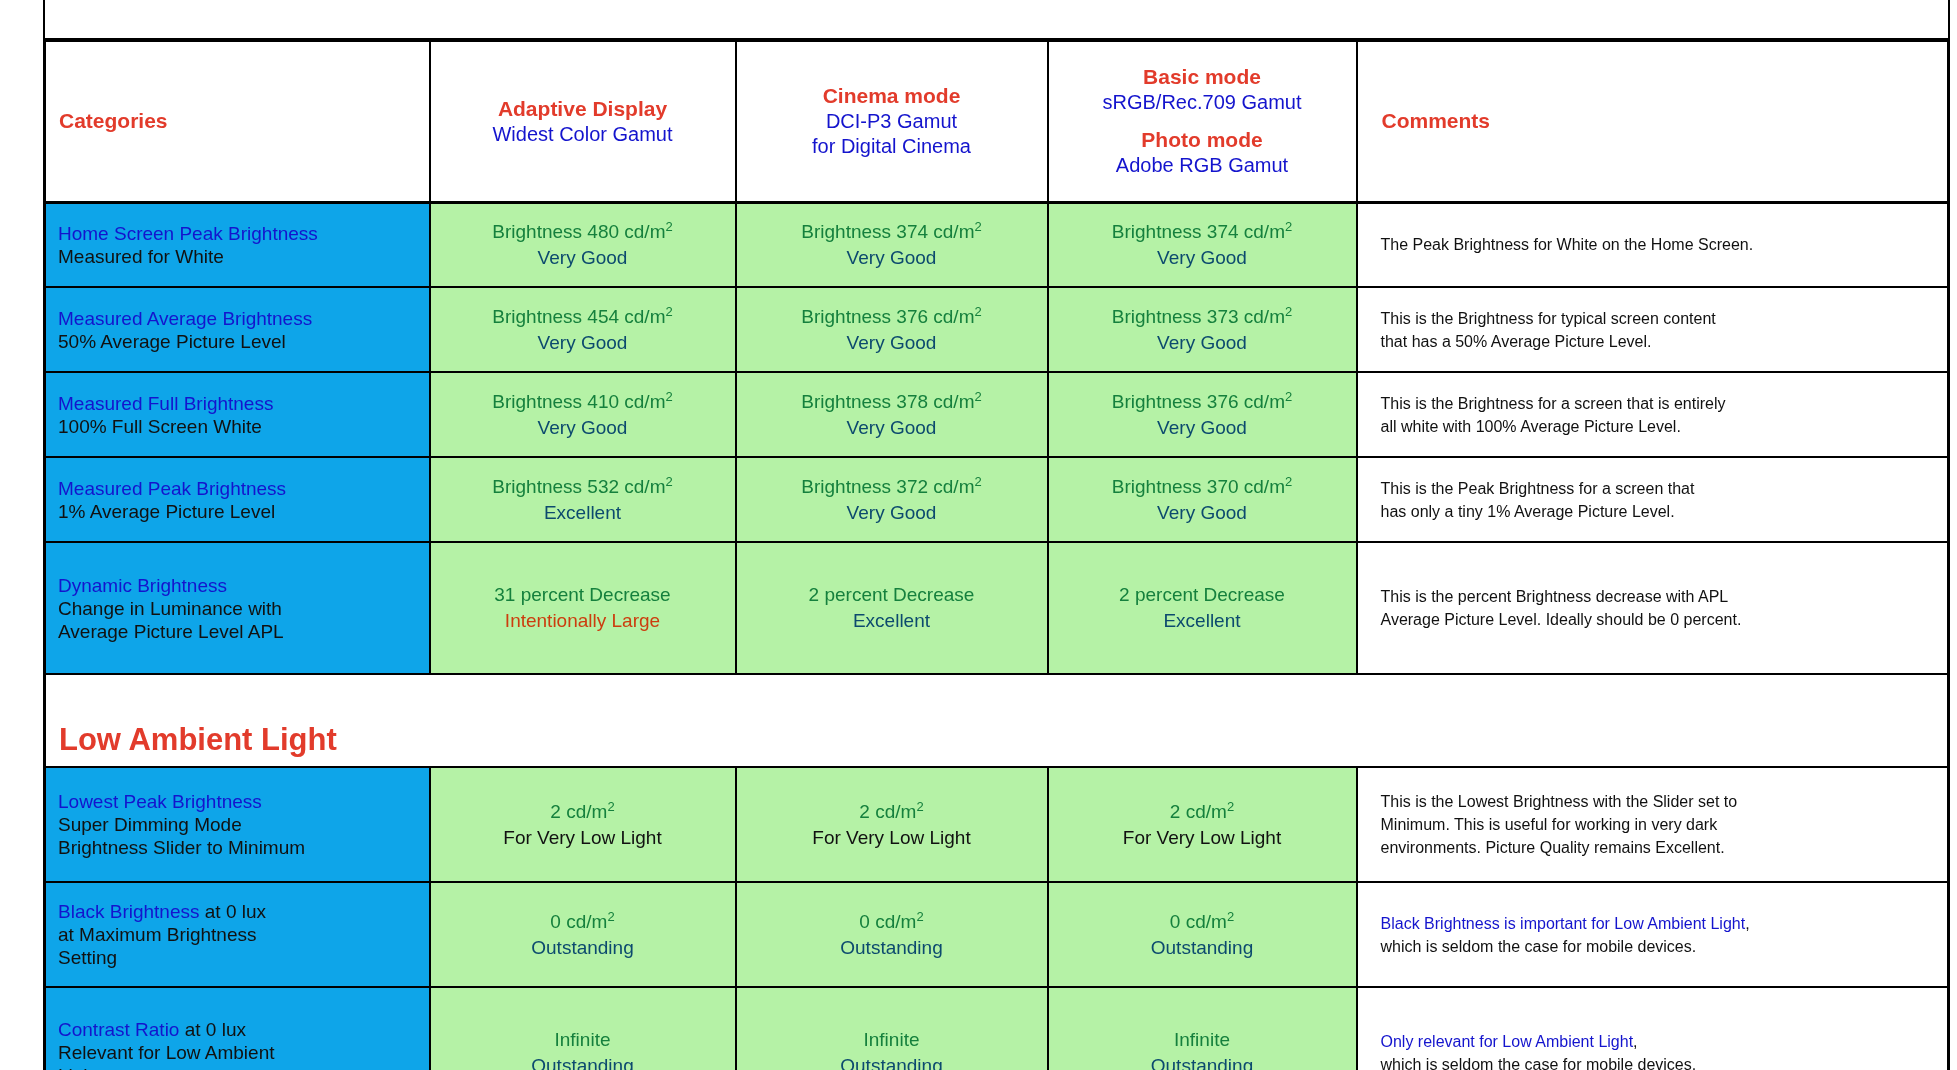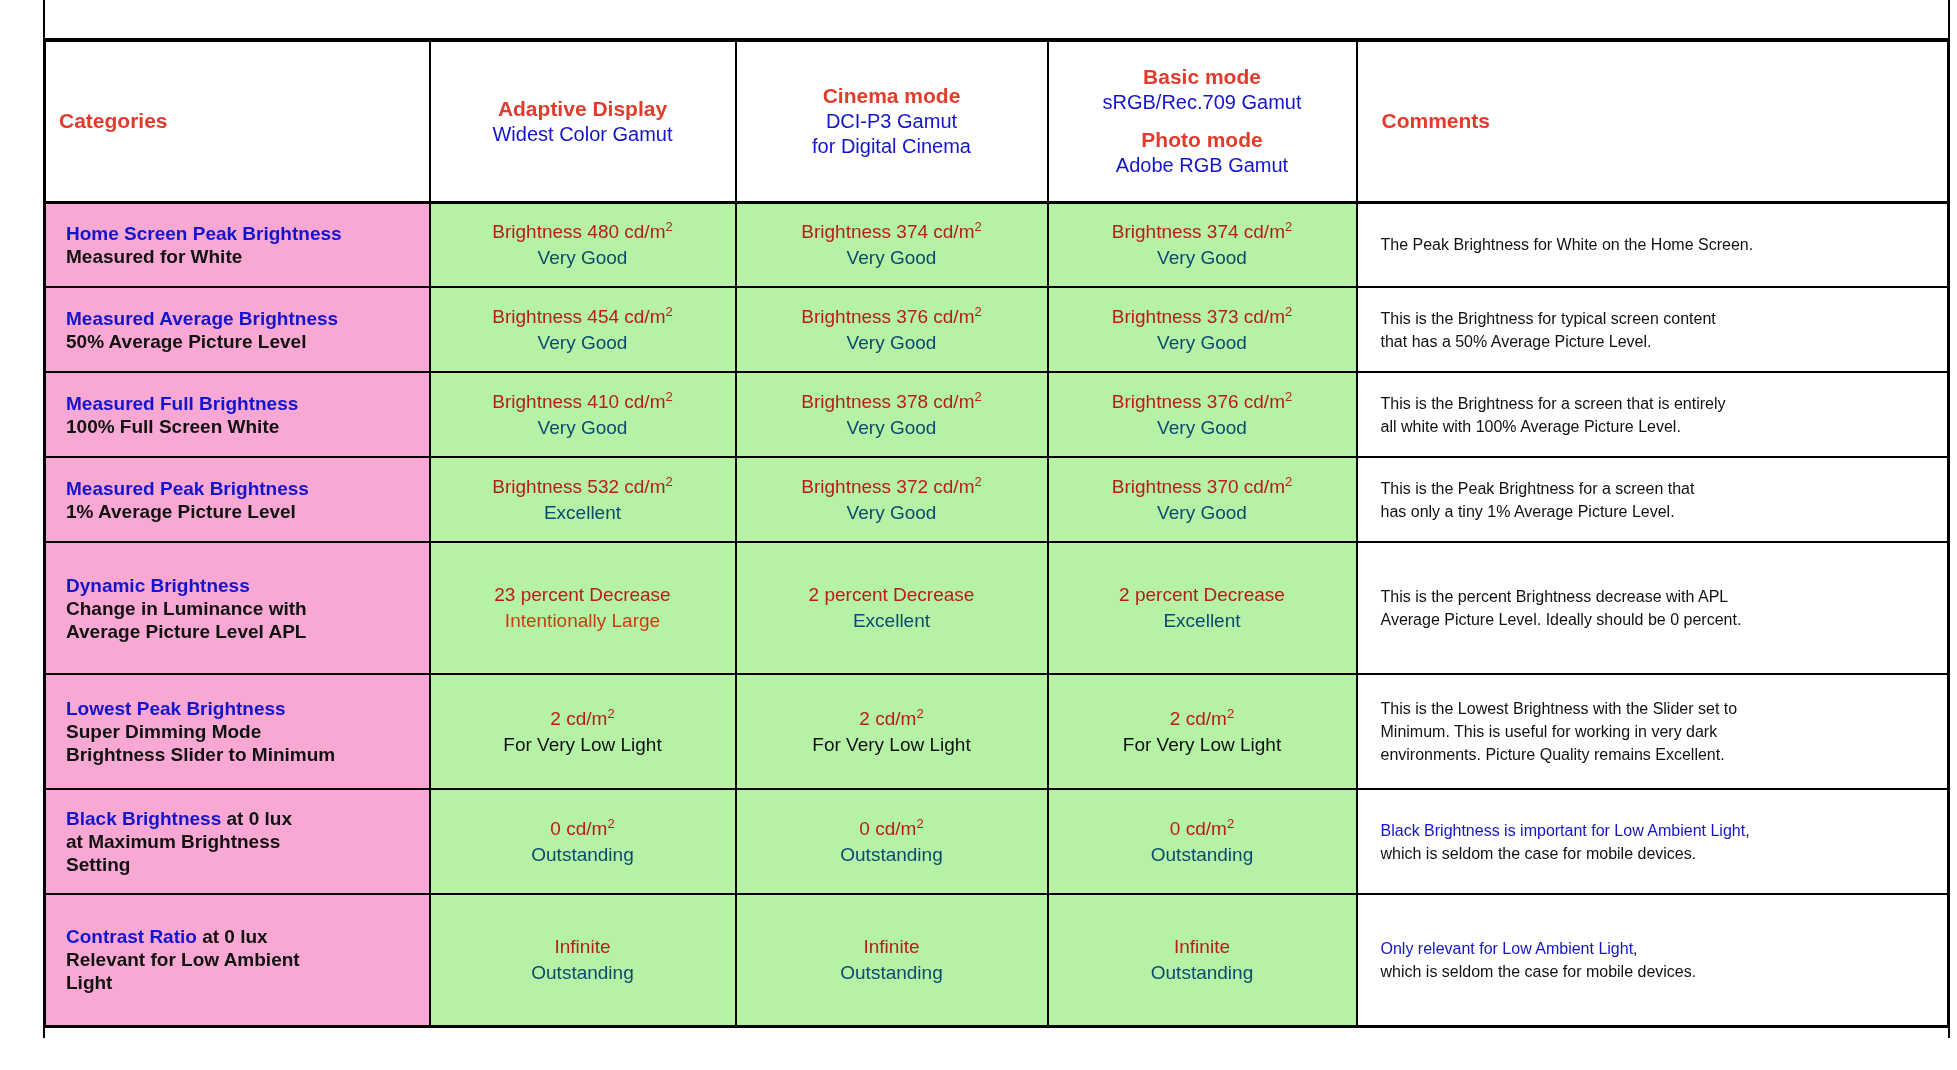--- a/index.html
+++ b/index.html
@@ -53,39 +53,39 @@
     font-weight: bold;
     color: #e23b2b;
   }
   .hdr-com { padding-left: 24px; }
   .mode-h { text-align: center; padding: 6px 4px; }
   .mode-title { font-size: 21px; font-weight: bold; color: #e23b2b; line-height: 26px; }
   .mode-title.gap { margin-top: 12px; }
   .mode-sub { font-size: 20px; font-weight: normal; color: #1414cd; line-height: 25px; white-space: pre-line; }
 
   td.cat {
-    background: #f9a8d4;
+    background: #0ea5e9;
     text-align: left;
-    padding: 6px 8px 6px 20px;
+    padding: 6px 8px 6px 12px;
     font-size: 19px;
-    font-weight: bold;
+    font-weight: normal;
     line-height: 23px;
   }
   .cat-link { color: #1414cd; }
   .cat-suffix { color: #111; }
   .cat-detail { color: #111; white-space: pre-line; }
 
   td.val {
     background: #b5f2a6;
     text-align: center;
     padding: 4px 4px;
     font-size: 19px;
     line-height: 26px;
   }
-  .val-main { color: #b91c1c; }
+  .val-main { color: #15803d; }
   .val-main sup { font-size: 13px; line-height: 0; }
   .rating[data-color="blue"]  { color: #0c4a6e; }
   .rating[data-color="red"]   { color: #cc3d0e; }
   .rating[data-color="black"] { color: #111; }
 
   td.com {
     background: #fff;
     text-align: left;
     padding: 6px 10px 6px 23px;
     font-size: 16px;
@@ -238,37 +238,42 @@
         </td>
       </tr>
 
       <tr class="r102">
         <td class="cat">
           <span class="cat-link">Dynamic Brightness</span><span class="cat-suffix"></span>
           <div class="cat-detail">Change in Luminance with
 Average Picture Level APL</div>
         </td>
         <td class="val">
-          <div class="val-main"><span>23 percent Decrease</span><sup></sup></div>
+          <div class="val-main"><span>31 percent Decrease</span><sup></sup></div>
           <div class="rating" data-color="red">Intentionally Large</div>
         </td>
         <td class="val">
           <div class="val-main"><span>2 percent Decrease</span><sup></sup></div>
           <div class="rating" data-color="blue">Excellent</div>
         </td>
         <td class="val">
           <div class="val-main"><span>2 percent Decrease</span><sup></sup></div>
           <div class="rating" data-color="blue">Excellent</div>
         </td>
         <td class="com">
           <div class="com-wrap"><span class="com-hl"></span><span class="com-text">This is the percent Brightness decrease with APL
 Average Picture Level. Ideally should be 0 percent.</span></div>
         </td>
       </tr>
 
+      <tr class="section-row">
+        <td class="section-cell" colspan="5">
+          <div class="section-title">Low Ambient Light</div>
+        </td>
+      </tr>
 
       <tr class="r115">
         <td class="cat">
           <span class="cat-link">Lowest Peak Brightness</span><span class="cat-suffix"></span>
           <div class="cat-detail">Super Dimming Mode
 Brightness Slider to Minimum</div>
         </td>
         <td class="val">
           <div class="val-main"><span>2 cd/m</span><sup>2</sup></div>
           <div class="rating" data-color="black">For Very Low Light</div>

